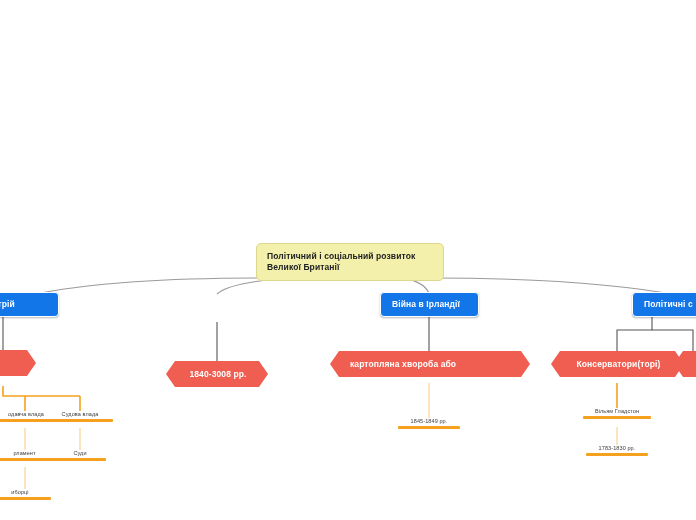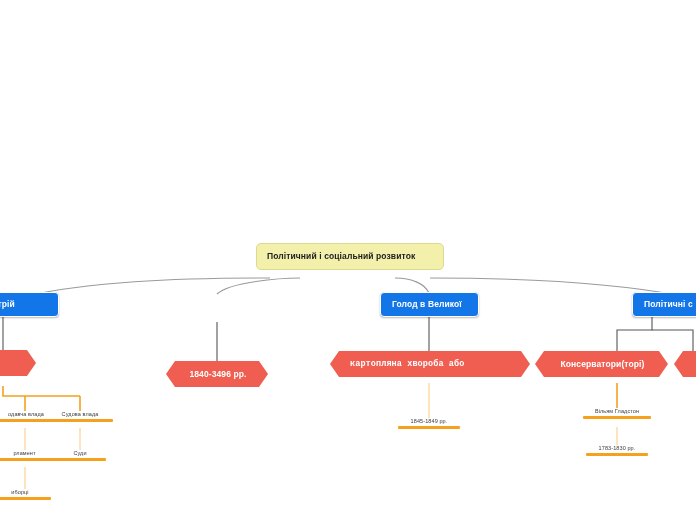--- a/index.html
+++ b/index.html
@@ -102,50 +102,51 @@
 
     <line x1="429" y1="383" x2="429" y2="418" stroke="#fcd9a0" stroke-width="1.4"></line>
 
     <line x1="617" y1="383" x2="617" y2="408" stroke="#f5a11d" stroke-width="1.6"></line>
 
     <line x1="617" y1="427" x2="617" y2="445" stroke="#fcd9a0" stroke-width="1.4"></line>
   </svg>
 
   <div class="node root" style="left:256px;top:243px;width:188px;">
     <div>Політичний і соціальний розвиток</div>
+    <div>Великої Британії</div>
   </div>
 
   <div class="node blue" style="left:-37px;top:292px;width:96px;">
     <div>ий устрій</div>
   </div>
 
 
   <div class="node blue" style="left:380px;top:292px;width:99px;">
-    <div>Голод в Великої</div>
+    <div>Війна в Ірландії</div>
   </div>
 
   <div class="node blue" style="left:632px;top:292px;width:100px;">
     <div>Політичні с</div>
   </div>
 
   <div class="hexwrap" style="left:-38px;top:350px;width:74px;">
     <div class="hex">оль</div>
   </div>
 
   <div class="hexwrap" style="left:166px;top:361px;width:102px;">
-    <div class="hex center">1840-3496 рр.</div>
+    <div class="hex center">1840-3008 рр.</div>
   </div>
 
-  <div class="hexwrap" style="left:330px;top:351px;width:200px;font-family:Liberation Mono, monospace;">
+  <div class="hexwrap" style="left:330px;top:351px;width:200px;">
     <div class="hex">
       <div>картопляна хвороба або</div>
     </div>
   </div>
 
-  <div class="hexwrap" style="left:535px;top:351px;width:133px;">
+  <div class="hexwrap" style="left:551px;top:351px;width:133px;">
     <div class="hex center">Консерватори(торі)</div>
   </div>
 
   <div class="hexwrap" style="left:674px;top:351px;width:60px;">
     <div class="hex center">&nbsp;</div>
   </div>
 
   <div class="leaf" style="left:-14px;top:411px;width:80px;">
     <span class="txt">одавча влада</span>
     <span class="bar"></span>

